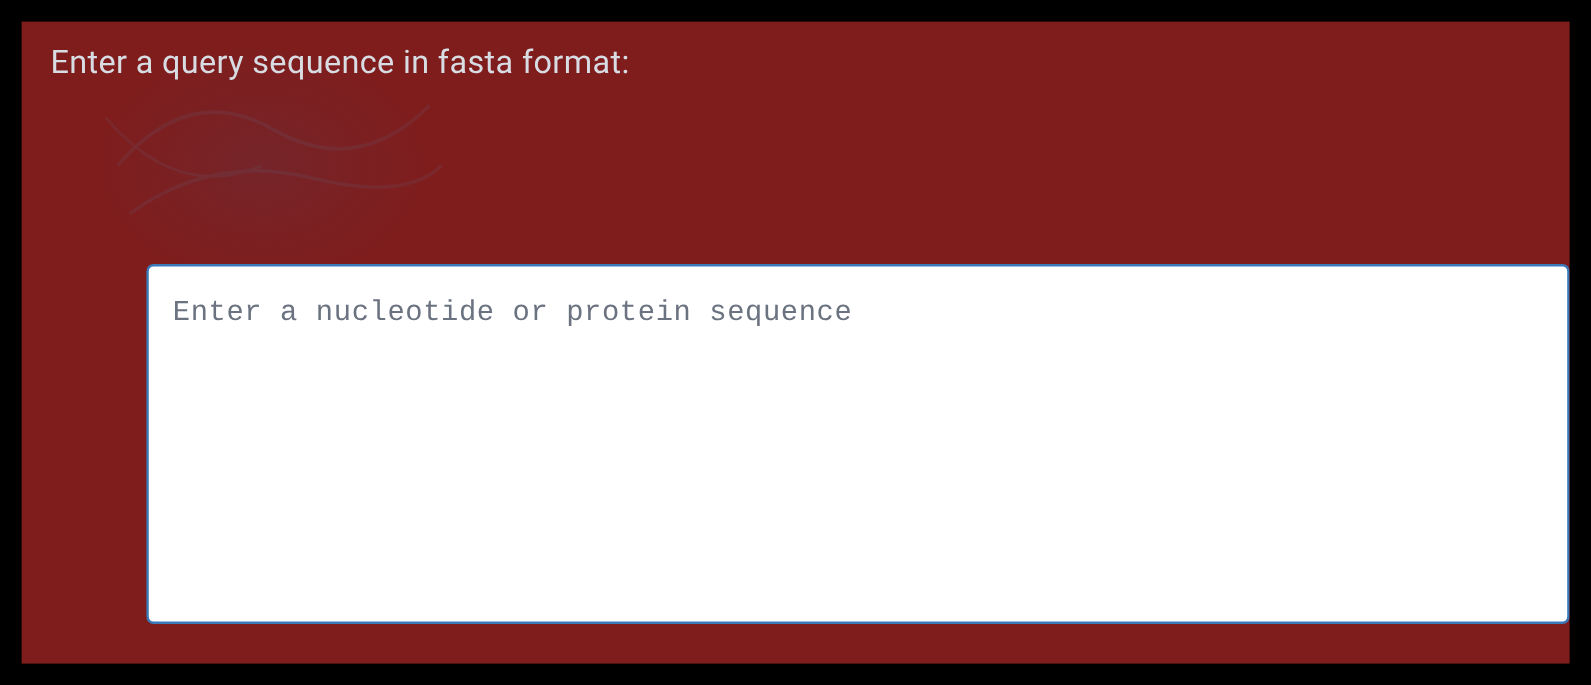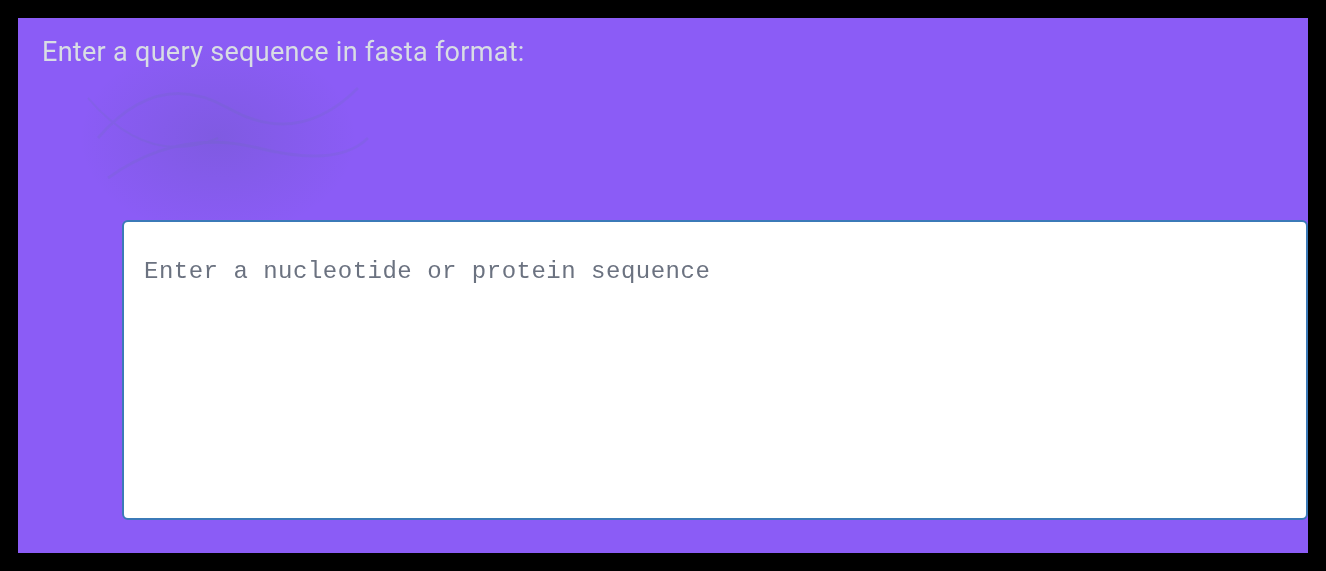--- a/index.html
+++ b/index.html
@@ -11,21 +11,21 @@
     body {
       background-color: #000000;
       font-family: -apple-system, BlinkMacSystemFont, 'Segoe UI', Roboto, 'Helvetica Neue', Arial, sans-serif;
       width: 1326px;
       height: 571px;
       overflow: hidden;
       padding: 18px;
     }
     
     .panel {
-      background-color: #8b5cf6;
+      background-color: #7f1d1d;
       width: 100%;
       height: 100%;
       padding: 18px 0 0 24px;
       position: relative;
       overflow: hidden;
     }
     
     .panel::before {
       content: "";
       position: absolute;
@@ -62,21 +62,21 @@
       z-index: 1;
       margin-left: 80px;
     }
     
     .sequence-input {
       width: 100%;
       height: 300px;
       background-color: #ffffff;
       border: 2px solid #3b7ab8;
       border-radius: 6px;
-      padding: 36px 20px;
+      padding: 26px 20px;
       font-family: 'Courier New', Courier, monospace;
       font-size: 24px;
       color: #333333;
       resize: none;
       outline: none;
       letter-spacing: 0.5px;
     }
     
     .sequence-input::placeholder {
       color: #6b7280;

